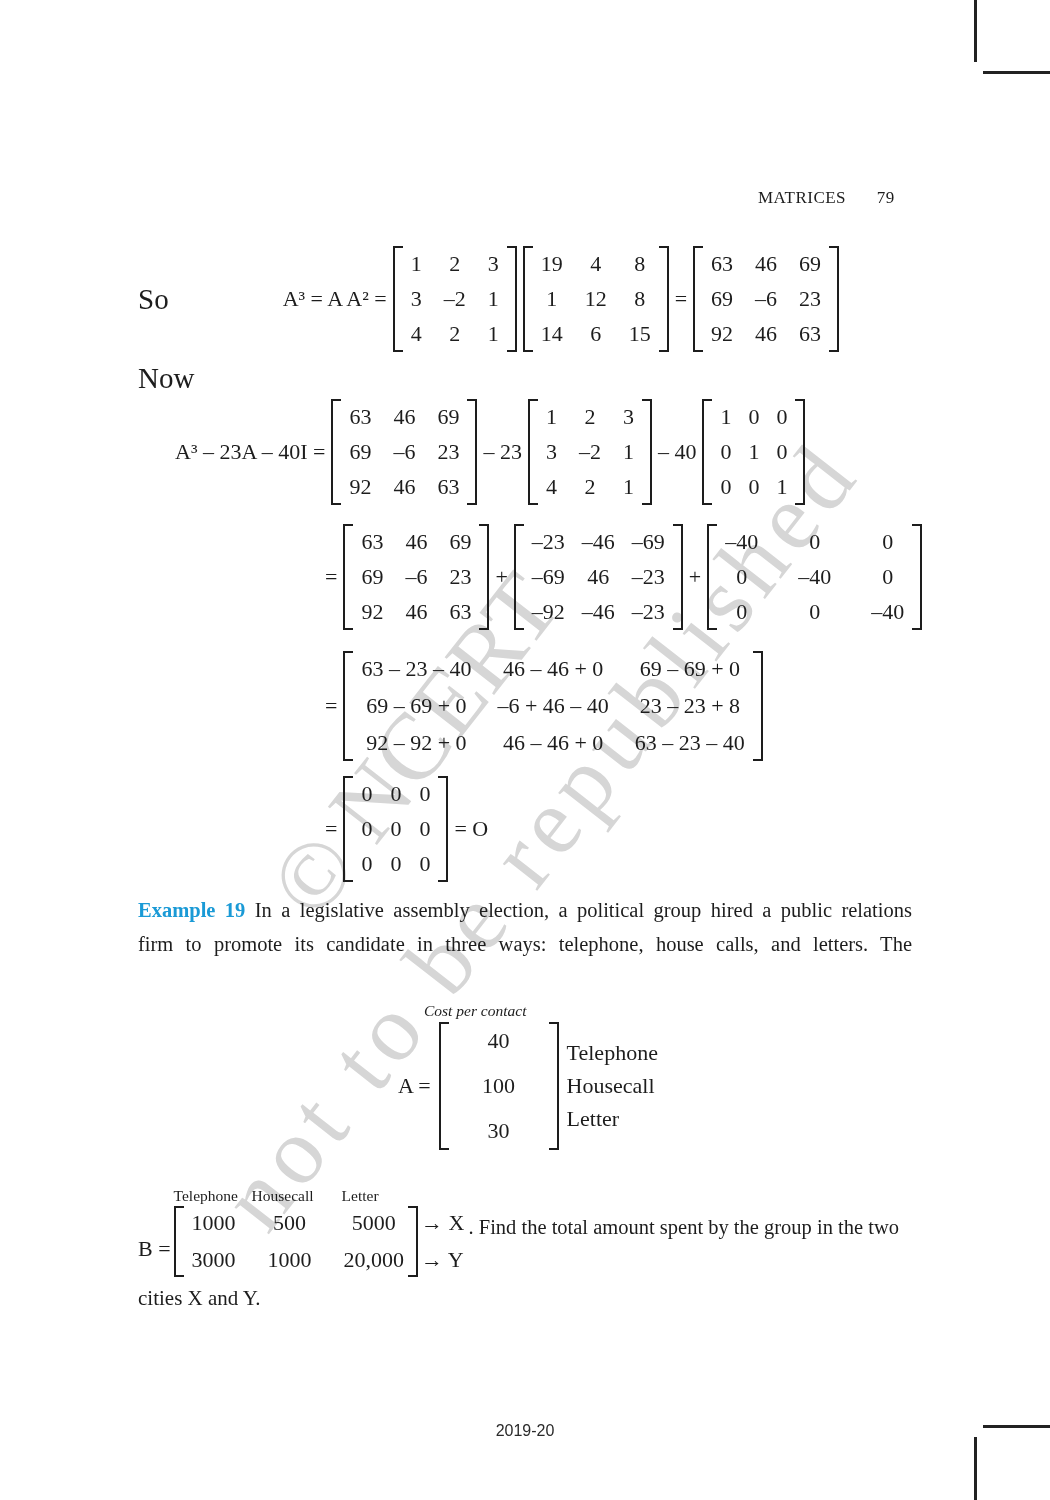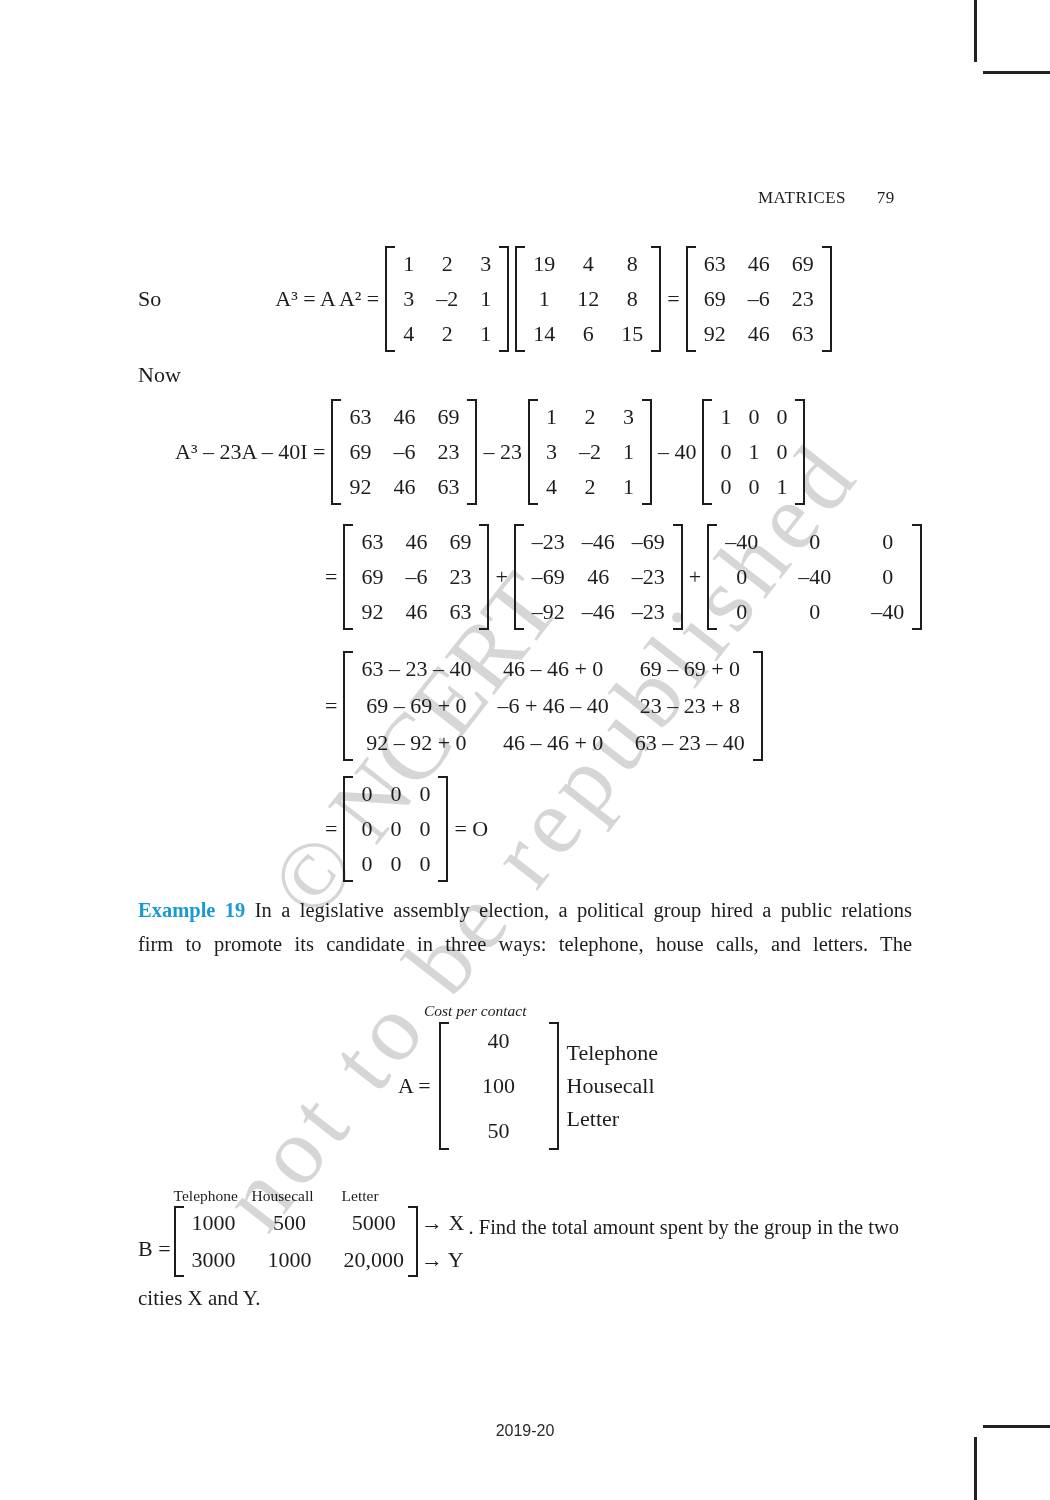--- a/index.html
+++ b/index.html
@@ -18,21 +18,21 @@
   
   .crop { position:absolute; background:#222222; z-index:2; }
   .cm-tr-v { left:974px; top:0;      width:3px;  height:62px; }
   .cm-tr-h { left:983px; top:71px;   width:67px; height:3px;  }
   .cm-br-h { left:983px; top:1425px; width:67px; height:3px;  }
   .cm-br-v { left:974px; top:1437px; width:3px;  height:63px; }
   
   .abs { position:absolute; z-index:1; }
   .header { top:188px; left:758px; font-size:17px; letter-spacing:0.5px; }
   .header .pgnum { margin-left:26px;text-align:center; }
-  .intro { font-size:22px; }
+  .intro { font-size:29px; }
   .eqrow { display:flex; align-items:center; gap:6px; font-size:22px; }
   .mathlab { font-size:22px; white-space:nowrap; }
   
   .mx { display:inline-flex; align-items:stretch; }
   .bk { width:8px; flex:0 0 auto; }
   .bk.l { border-left:2.5px solid #1d1d1d; border-top:2.5px solid #1d1d1d; border-bottom:2.5px solid #1d1d1d; }
   .bk.r { border-right:2.5px solid #1d1d1d; border-top:2.5px solid #1d1d1d; border-bottom:2.5px solid #1d1d1d; }
   .cells { display:grid; align-content:center; justify-items:center;
            padding:7px 8px; column-gap:22px; row-gap:13px;
            font-size:22px; line-height:22px; white-space:nowrap; }
@@ -292,21 +292,21 @@
 
   <div class="abs" style="top:1002px; left:398px;">
     <div class="costlab">Cost per contact</div>
     <div class="marow">
       <span class="aeq">A =</span>
       <span class="mx ma">
           <span class="bk l"></span>
           <span class="cells c1">
             <span>40</span>
             <span>100</span>
-            <span>50</span>
+            <span>30</span>
           </span>
           <span class="bk r"></span>
         </span>
       <span class="alabels">
         <span>Telephone</span>
         <span>Housecall</span>
         <span>Letter</span>
       </span>
     </div>
   </div>

